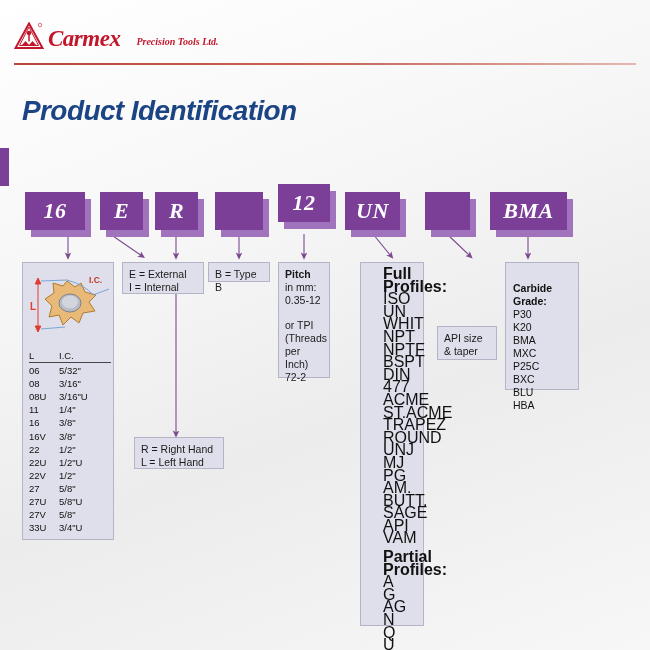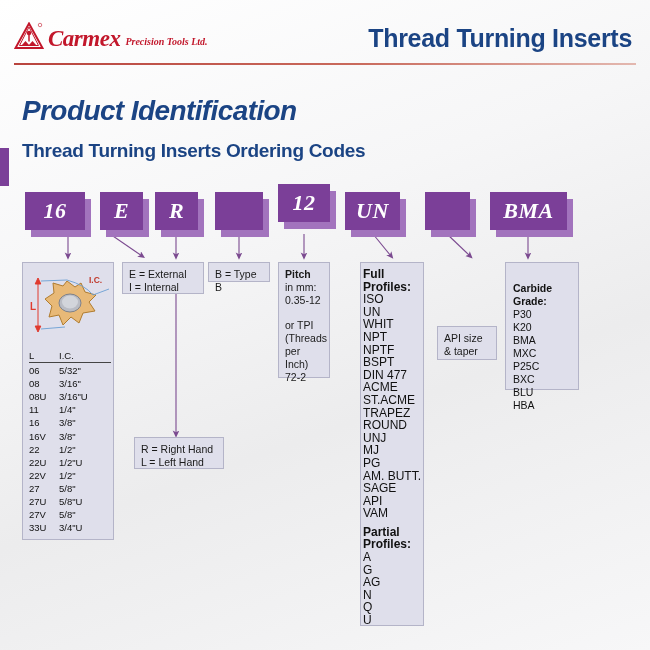--- a/index.html
+++ b/index.html
@@ -19,21 +19,21 @@
   #logo-block{position:absolute;left:14px;top:22px;display:flex;align-items:flex-end;}
   #logo-mark{width:30px;height:28px;margin-right:4px;}
   #logo-word{
     font-family:"Liberation Serif", serif;
     font-style:italic;font-weight:bold;font-size:23px;
     color:#c2172b;letter-spacing:-0.5px;line-height:1;
   }
   #logo-sub{
     font-family:"Liberation Serif", serif;
     font-style:italic;font-weight:bold;font-size:10px;
-    color:#c2172b;margin-left:5px;margin-bottom:3px;white-space:nowrap;
+    color:#c2172b;margin-left:16px;margin-bottom:3px;white-space:nowrap;
   }
   #header-title{
     position:absolute;right:18px;top:24px;
     font-size:25px;font-weight:bold;color:#1b4484;
     letter-spacing:-0.3px;
   }
   #header-rule{
     position:absolute;left:14px;top:63px;width:622px;height:2px;
     background:linear-gradient(to right,#b9443e 0%,#c96a5c 55%,#e3b8b0 100%);
   }
@@ -94,21 +94,21 @@
   }
   #sz-table .row{display:flex;}
   #sz-table .row .c1{width:30px;}
   #sz-table .row .c2{width:50px;}
   #sz-table .hdr{border-bottom:1px solid #444;padding-bottom:0px;margin-bottom:1px;}
 
   
   #box-profiles{
     position:absolute;left:360px;top:262px;width:64px;height:364px;
     background:#dfdfeb;border:1px solid #b4b4c8;box-sizing:border-box;
-    padding:5px 2px;font-size:12px;line-height:12.6px;color:#111;
+    padding:5px 22px;font-size:16px;line-height:12.6px;color:#111;
   }
   #box-profiles .hd{font-weight:bold;}
 
   
   #box-carbide{
     position:absolute;left:505px;top:262px;width:74px;height:128px;
     background:#dfdfeb;border:1px solid #b4b4c8;box-sizing:border-box;
     padding:19px 7px;font-size:10.5px;line-height:13px;color:#111;
   }
   #box-carbide .hd{font-weight:bold;}
@@ -127,26 +127,24 @@
         <circle cx="30" cy="22" r="4.5" fill="#c2172b"></circle>
         <rect x="28.5" y="26" width="3" height="13" fill="#c2172b"></rect>
         <polygon points="15,47 23,38 31,47" fill="#c2172b"></polygon>
         <polygon points="29,47 37,38 45,47" fill="#c2172b"></polygon>
         <circle cx="52" cy="6" r="3.5" fill="none" stroke="#c2172b" stroke-width="1.2"></circle>
       </svg>
       <div id="logo-word">Carmex</div>
       <div id="logo-sub">Precision Tools Ltd.</div>
     </div>
 
-    <div id="header-title">Thread Turning Inserts</div>
     <div id="header-rule"></div>
   </div>
 
   <div id="title-main">Product Identification</div>
-  <div id="title-sub">Thread Turning Inserts Ordering Codes</div>
   <div id="edge-accent"></div>
 
   <svg id="connectors">
     <defs>
       <marker id="ah" markerWidth="7" markerHeight="7" refX="3.2" refY="3" orient="auto">
         <path d="M0,0 L6.5,3 L0,6 L1.6,3 Z" fill="#7b4a90"></path>
       </marker>
     </defs>
     <g stroke="#7b4a90" stroke-width="1.1" fill="none" marker-end="url(#ah)">
       <line x1="68" y1="234" x2="68" y2="256"></line>

